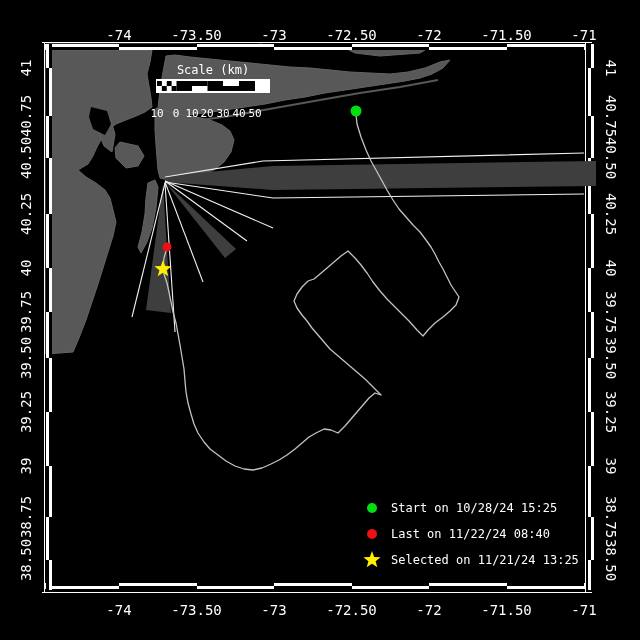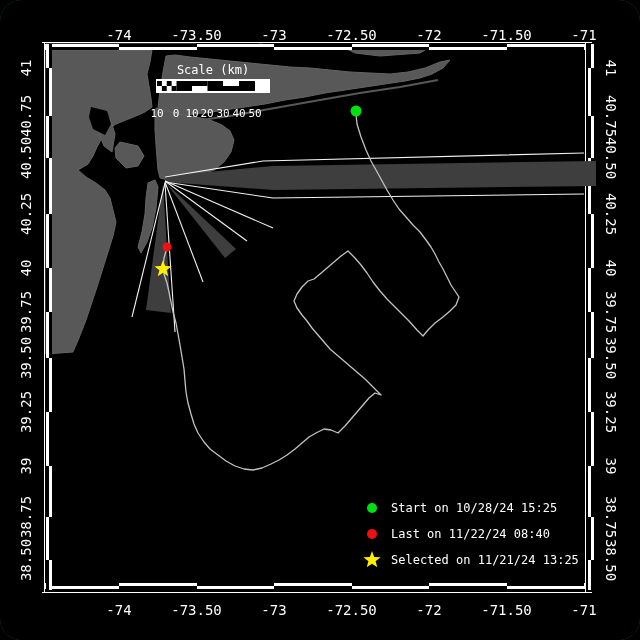--- a/index.html
+++ b/index.html
@@ -1,16 +1,16 @@
 <!DOCTYPE html>
 <html><head>
 <meta charset="utf-8">
 <style>
   html,body{margin:0;padding:0;background:#000;}
-  #stage{position:relative;width:640px;height:640px;background:#15803d;overflow:hidden;border-radius:21px;}
+  #stage{position:relative;width:640px;height:640px;background:#15803d;overflow:hidden;}
   svg{position:absolute;left:0;top:0;}
   .txt{fill:#ffffff;font-family:"DejaVu Sans Mono","Liberation Mono",monospace;}
   .t14{font-size:14px;}
   .t12{font-size:12px;}
   .t11{font-size:11px;}
   .land{stroke:#646464;stroke-width:1;}
   .water{stroke:none;}
   .beamline{fill:none;stroke:#f2f2f2;stroke-width:1.1;}
   .track{fill:none;stroke:#c2c2c2;stroke-width:1.3;stroke-linejoin:round;stroke-linecap:round;}
 </style>

